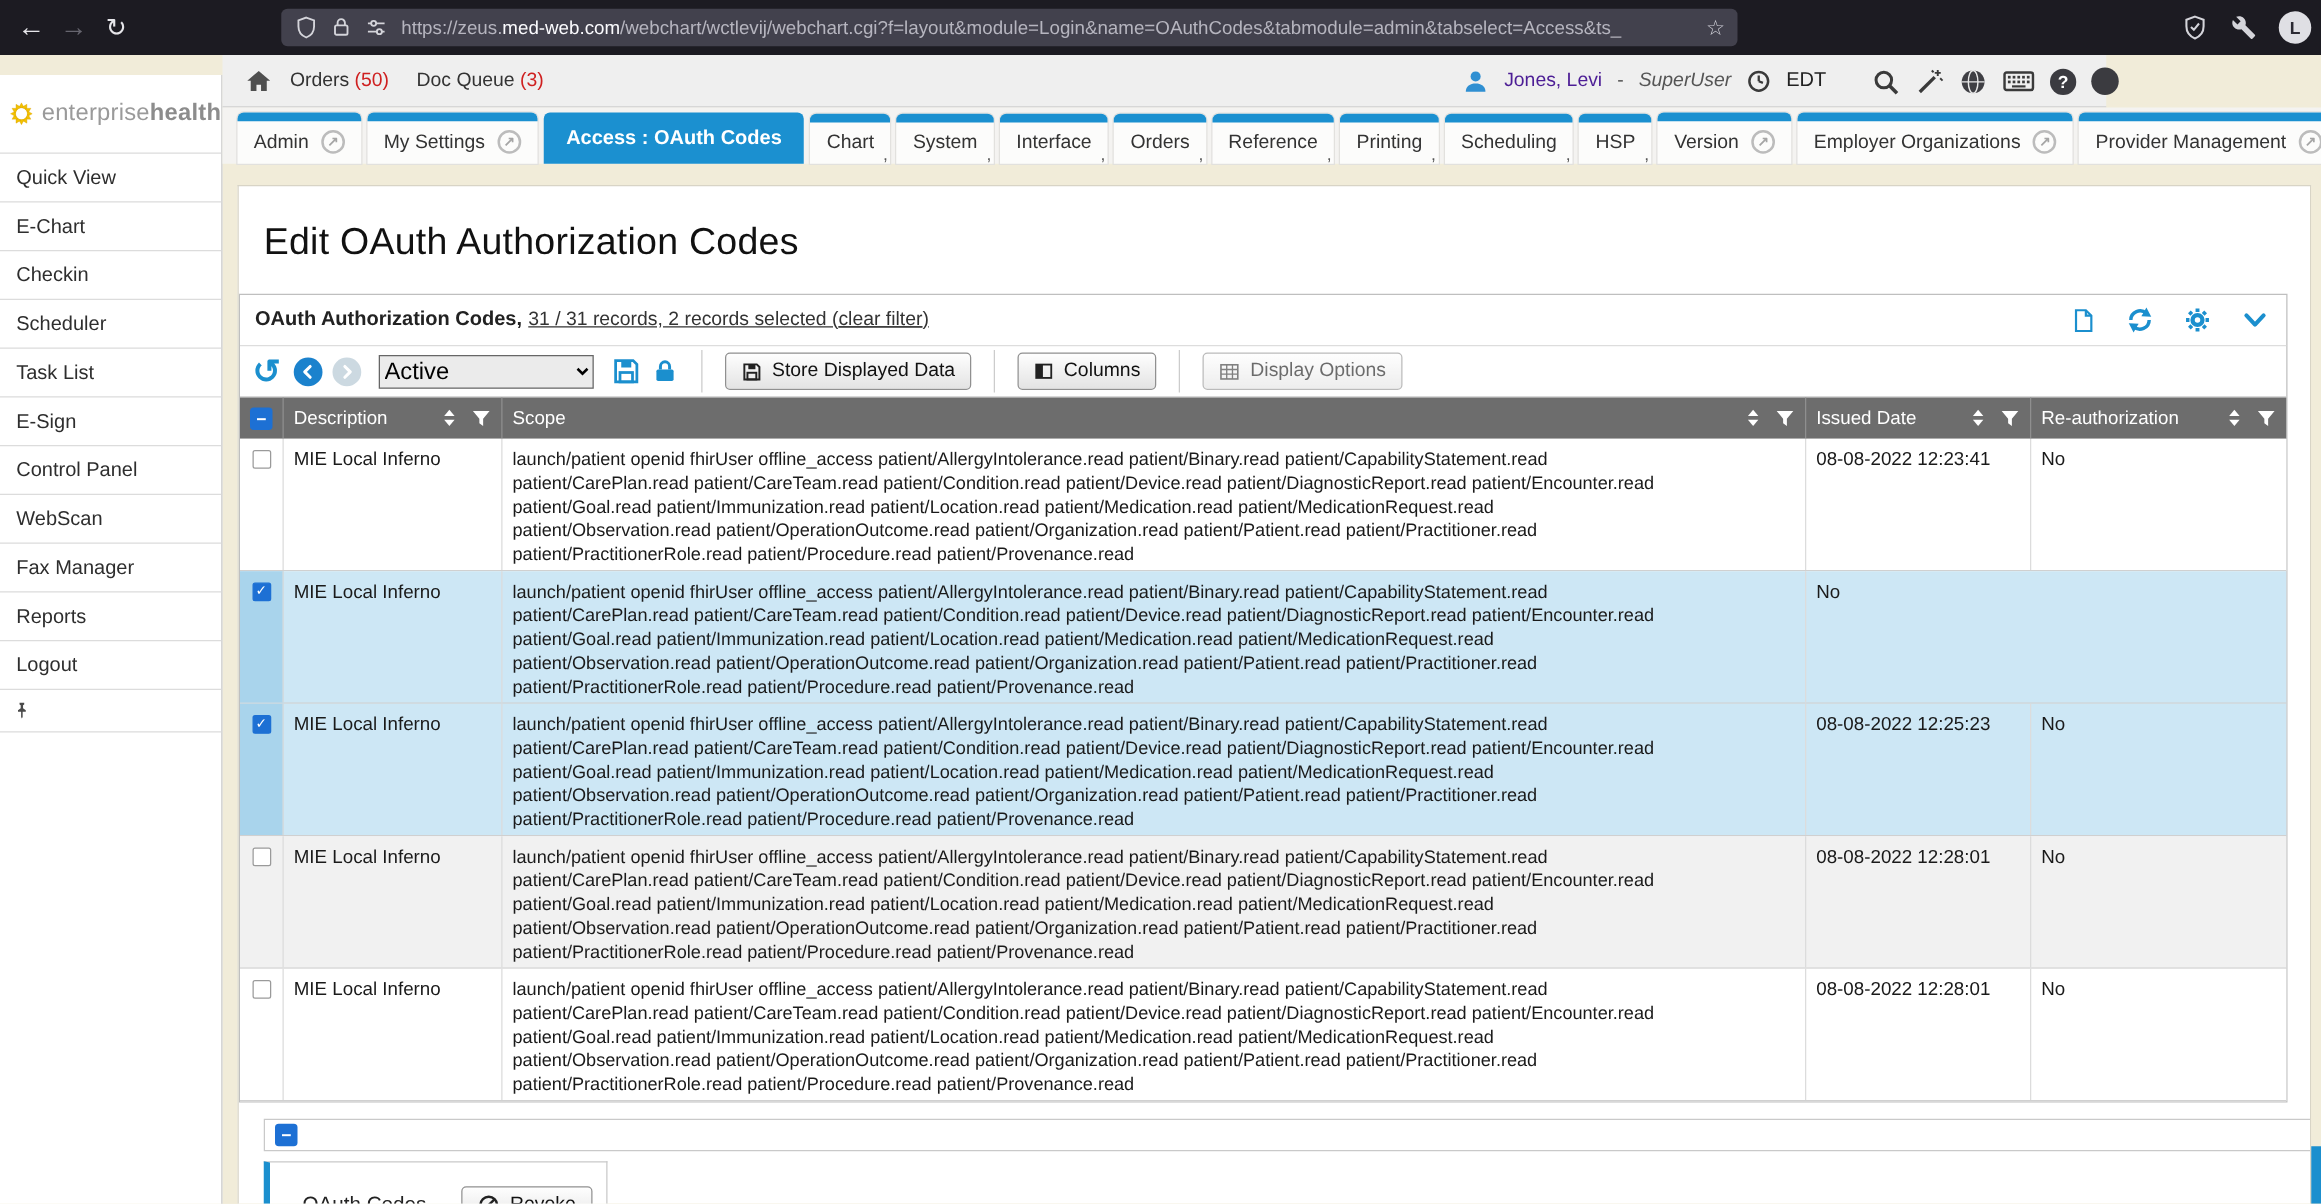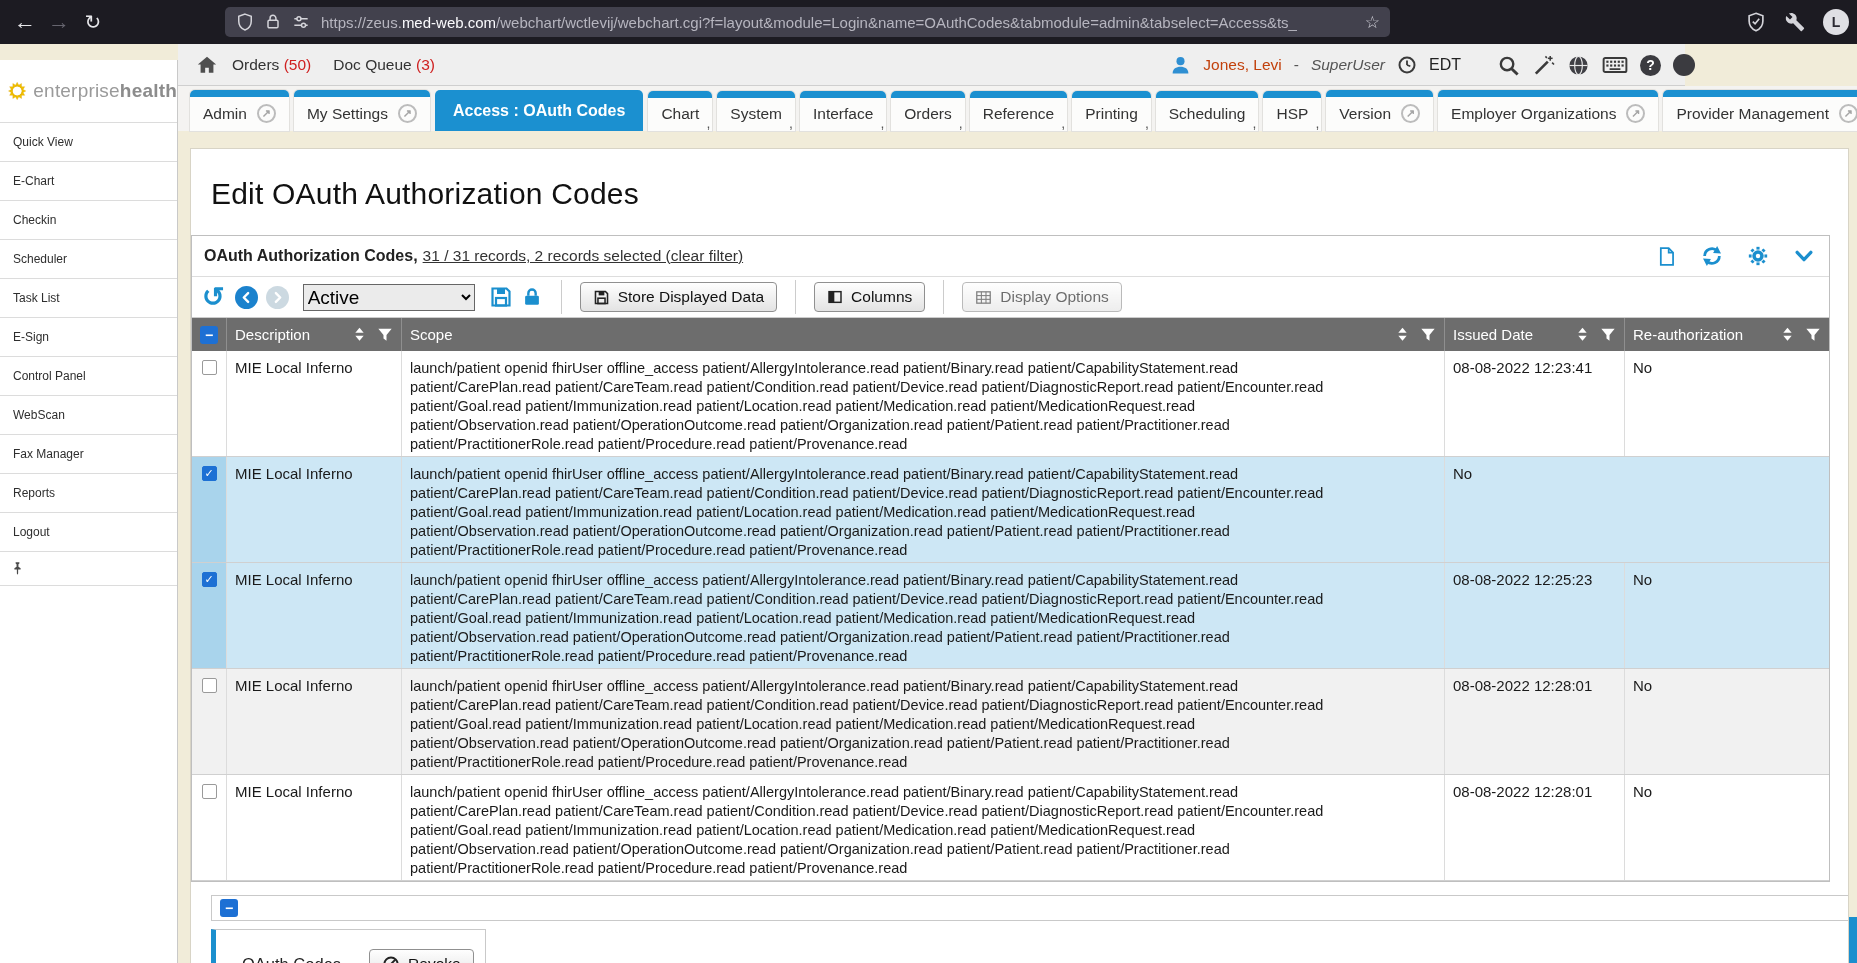--- a/index.html
+++ b/index.html
@@ -18,29 +18,29 @@
   .url-star { color:#d0d0d8; font-size:17px; margin-left:8px; flex:0 0 auto; }
   #browser-right { position:absolute; right:8px; top:0; height:44px; display:flex; align-items:center; gap:18px; }
   #browser-avatar { width:26px; height:26px; border-radius:50%; background:#dfdfe4; color:#2b2a33; font-size:14px; font-weight:bold; display:flex; align-items:center; justify-content:center; }
 
   
   #sidebar { position:absolute; left:0; top:60px; width:178px; height:919px; background:#ffffff; border-right:1px solid #c9c9c9; }
   #logo { height:62px; display:flex; align-items:center; padding-left:8px; gap:7px; }
   .logo-text { font-size:19px; color:#9a9a9a; letter-spacing:.2px; }
   .logo-text b { color:#8c8c8c; }
   #side-list { list-style:none; border-top:1px solid #dcdcdc; }
-  #side-list li { height:39px; line-height:39px; padding-left:13px; font-size:12px; color:#2e2e2e; border-bottom:1px solid #dcdcdc; cursor:pointer; }
+  #side-list li { height:39px; line-height:39px; padding-left:13px; font-size:16px; color:#2e2e2e; border-bottom:1px solid #dcdcdc; cursor:pointer; }
   #pin-row { height:34px; display:flex; align-items:center; padding-left:10px; border-bottom:1px solid #dcdcdc; }
 
   #app-header { position:absolute; left:178px; top:44px; width:1507px; height:42px; background:#efefef; border-bottom:1px solid #cfcfcf; display:flex; align-items:center; }
   #app-header .home { margin:0 14px 0 18px; cursor:pointer; }
   .hnav { font-size:15.5px; color:#333; margin-right:22px; cursor:pointer; }
   .hnav .cnt { color:#cf2020; }
   #header-right { position:absolute; right:-10px; top:0; height:42px; display:flex; align-items:center; gap:12px; }
-  #header-right .uname { font-size:15.5px; color:#c2410c; }
+  #header-right .uname { font-size:15.5px; color:#4c1d95; }
   #header-right .sep { font-size:15.5px; color:#555; }
   #header-right .role { font-size:15.5px; color:#555; font-style:italic; }
   #header-right .tz { font-size:16px; color:#222; margin-right:24px; }
   .help-circle { width:21px; height:21px; border-radius:50%; background:#3b3b40; color:#fff; font-size:14px; font-weight:bold; display:flex; align-items:center; justify-content:center; }
   .half-circle { width:22px; height:22px; border-radius:50%; background:#3b3b40; }
 
   
   #tab-strip { position:absolute; left:178px; top:86px; width:1679px; height:45px; background:#f4f3f1; display:flex; align-items:flex-end; padding-left:12px; }
   .tab { position:relative; display:flex; align-items:center; background:#fcfcfb; color:#333; font-size:15.5px; border-radius:5px 5px 0 0; padding:14px 13px 8px 13px; margin-right:5px; box-shadow:0 0 0 1px #e2e1de; cursor:pointer; white-space:nowrap; }
   .tab::before { content:''; position:absolute; top:0; left:0; right:0; height:7px; background:#1b90d0; border-radius:5px 5px 0 0; }

